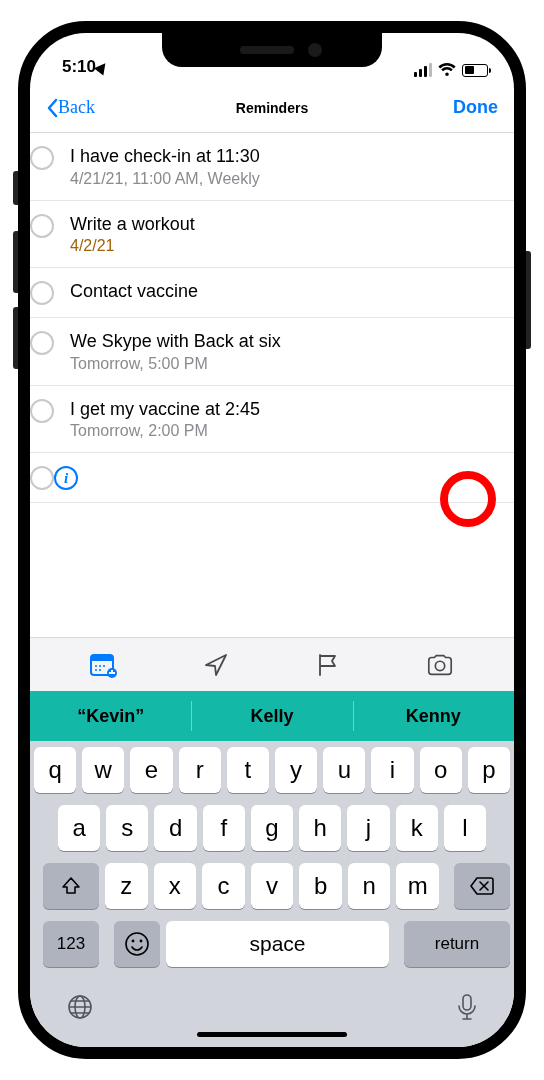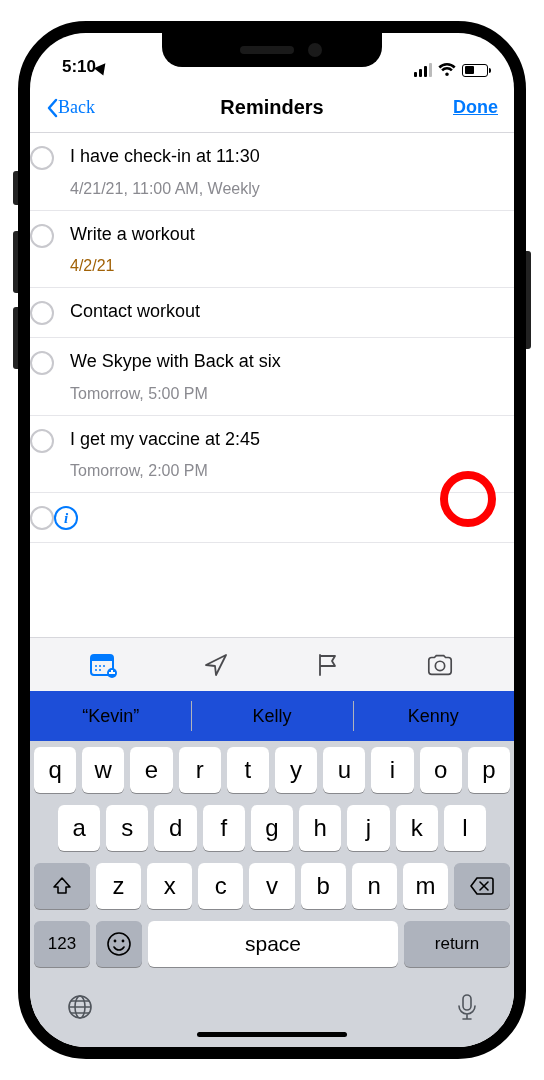--- a/index.html
+++ b/index.html
@@ -64,33 +64,33 @@
   .batt::after { content:""; position:absolute; right:-4px; top:3px; width:2px; height:5px; background:#000; border-radius:0 2px 2px 0;}
   .batt i { position:absolute; left:1.5px; top:1.5px; bottom:1.5px; width:40%; background:#000; border-radius:1px; display:block;}
 
   
   .navbar {
     height:50px; display:flex; align-items:center; justify-content:space-between;
     padding:0 16px; border-bottom:1px solid #d7d7dc;
   }
   .navbar .back { color:#007aff; font-size:18px; display:flex; align-items:center; font-family:Liberation Serif, serif;}
   .navbar .back svg { stroke:#007aff; }
-  .navbar .title { font-size:20px; font-weight:600; color:#000; position:absolute; left:0; right:0; text-align:center; pointer-events:none;}
-  .navbar .done { color:#007aff; font-size:18px; font-weight:600;text-decoration:underline;}
+  .navbar .title { font-size:14px; font-weight:600; color:#000; position:absolute; left:0; right:0; text-align:center; pointer-events:none;}
+  .navbar .done { color:#007aff; font-size:18px; font-weight:600;}
 
   
   .list { flex:1; overflow:hidden; }
   .row { display:flex; padding:12px 16px 12px 0; border-bottom:1px solid #e6e6ea; }
   .row .circle {
     width:24px; height:24px; border:2px solid #c8c8cd; border-radius:50%; flex-shrink:0;
     margin-top:1px;
   }
   .row .txt { margin-left:16px; flex:1; }
   .row .title-line { font-size:18px; color:#000; line-height:1.25;}
-  .row .sub { font-size:16px; color:#8a8a90; margin-top:12px;}
+  .row .sub { font-size:16px; color:#8a8a90; margin-top:2px;}
   .row .sub.overdue { color:#a16207; }
   .row .info {
     width:24px; height:24px; border:2px solid #007aff; border-radius:50%;
     color:#007aff; font-style:italic; font-family:Georgia, serif;
     font-size:15px; font-weight:700; line-height:20px; text-align:center;
     align-self:center;
   }
   .red-ring {
     position:absolute;
     width:56px; height:56px; border:8px solid #ff0000; border-radius:50%;
@@ -101,38 +101,38 @@
   .accessory {
     height:54px; background:#f4f4f6; border-top:1px solid #d7d7dc;
     display:flex; align-items:center; justify-content:space-around;
     padding:0 18px;
   }
   .accessory .ic { width:28px; height:28px; display:flex; align-items:center; justify-content:center; }
   .accessory .ic svg { display:block; }
 
   
   .qt {
-    height:50px; background:#1d4ed8; display:flex;
+    height:50px; background:#14b8a6; display:flex;font-weight:bold;
   }
   .qt div { flex:1; display:flex; align-items:center; justify-content:center;
     font-size:18px; color:#000; position:relative;}
   .qt div + div::before {
     content:""; position:absolute; left:0; top:10px; bottom:10px; width:1px; background:#b0b4bb;
   }
 
   
   .kbd { background:#d1d4da; padding:6px 4px 10px; }
   .krow { display:flex; justify-content:center; gap:6px; margin-bottom:12px; }
   .key {
     flex:1; height:46px; background:#fff; border-radius:6px;
     font-size:24px; color:#000; display:flex; align-items:center; justify-content:center;
     box-shadow:0 1px 0 #88898d;
   }
   .krow.mid { padding:0 24px; }
-  .key.fn { background:#aeb3bd; font-size:17px; }
+  .key.fn { background:#aeb3bd; font-size:17px;margin-left:9px; }
   .krow.bot .key.fn.shift, .krow.bot .key.fn.bksp { flex:0 0 56px; }
   .krow.last { gap:6px; }
   .krow.last .key.space { flex:1; font-size:21px;}
   .krow.last .key.num { flex:0 0 56px; font-size:17px;}
   .krow.last .key.emoji { flex:0 0 46px; }
   .krow.last .key.return { flex:0 0 106px; font-size:17px;}
 
   .bottom { background:#d1d4da; height:58px; display:flex; align-items:flex-start; justify-content:space-between; padding:4px 36px 0;}
   .home-ind { position:absolute; bottom:10px; left:50%; transform:translateX(-50%);
     width:150px; height:5px; background:#000; border-radius:3px;}
@@ -195,21 +195,21 @@
           <div class="row">
             <div class="circle"></div>
             <div class="txt">
               <div class="title-line">Write a workout</div>
               <div class="sub overdue">4/2/21</div>
             </div>
           </div>
           <div class="row">
             <div class="circle"></div>
             <div class="txt">
-              <div class="title-line">Contact workout</div>
+              <div class="title-line">Contact vaccine</div>
             </div>
           </div>
           <div class="row">
             <div class="circle"></div>
             <div class="txt">
               <div class="title-line">We Skype with Back at six</div>
               <div class="sub">Tomorrow, 5:00 PM</div>
             </div>
           </div>
           <div class="row">

